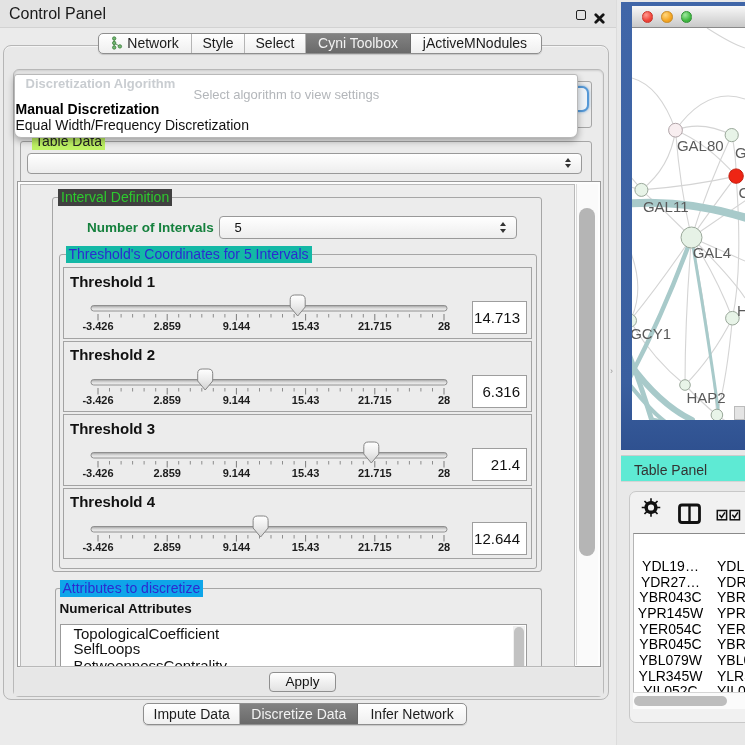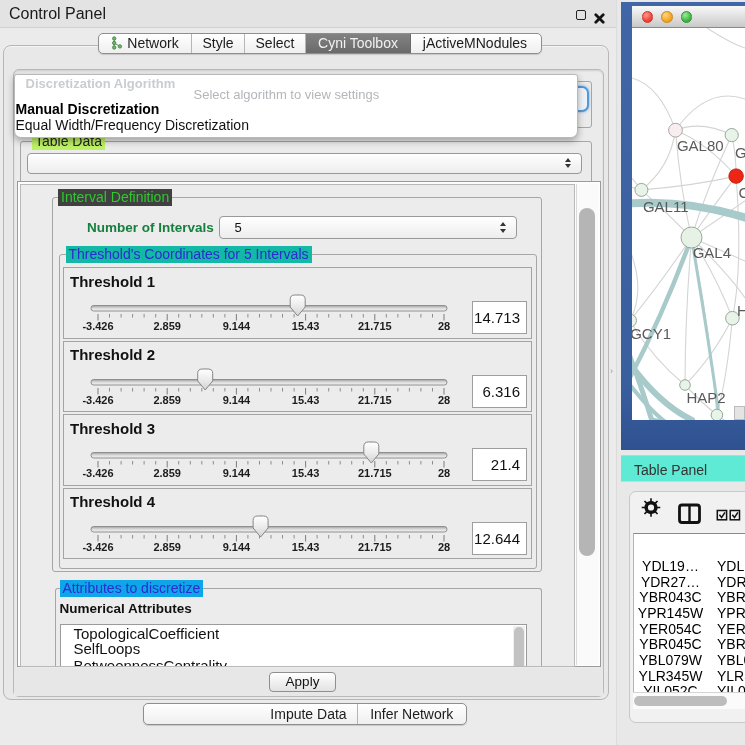--- a/index.html
+++ b/index.html
@@ -399,20 +399,21 @@
   </div>
   <div class="abs" id="vsb">
       <span class="thumb"></span>
     </div>
 
   <div class="abs" id="applystrip"></div>
   <div class="abs" id="applybtn">Apply</div>
 
   <div class="abs tabrow" id="bottabs">
     <div class="tab" style="width:97px">Impute Data</div>
+    <div class="tab sel" style="width:118.5px">Discretize Data</div>
     <div class="tab" style="width:108.5px">Infer Network</div>
   </div>
 
   <div class="abs" id="rsep"></div>
   <div class="abs" style="left:610px;top:366px;font-size:9px;color:#9a9a9a">›</div>
 
   <div class="abs" id="netframe">
     <div id="nettitle">
       <span class="tl" style="left:9.7px; background:radial-gradient(circle at 35% 30%, #ff9a90, #f0453a 60%, #d8362c); border:0.5px solid #ca352c;"></span>
       <span class="tl" style="left:29.3px; background:radial-gradient(circle at 35% 30%, #ffd780, #f5a623 60%, #dd9018); border:0.5px solid #c8891f;"></span>

